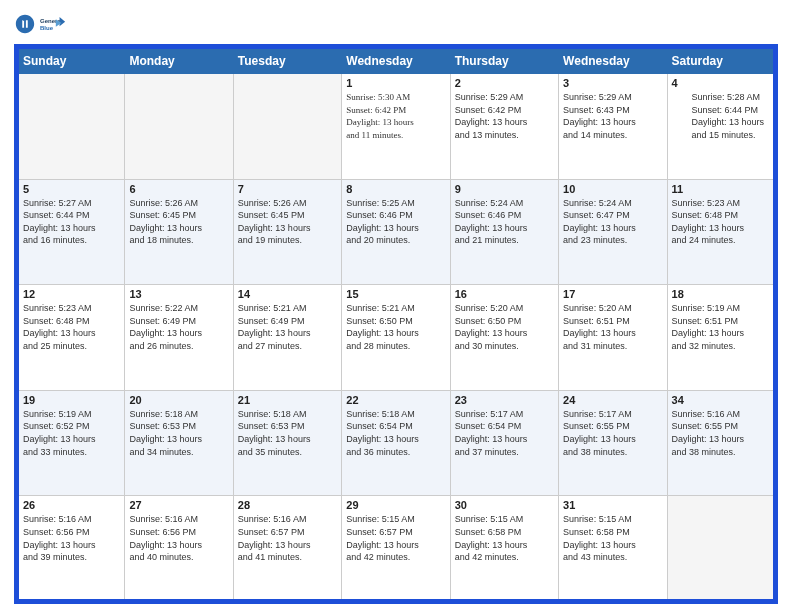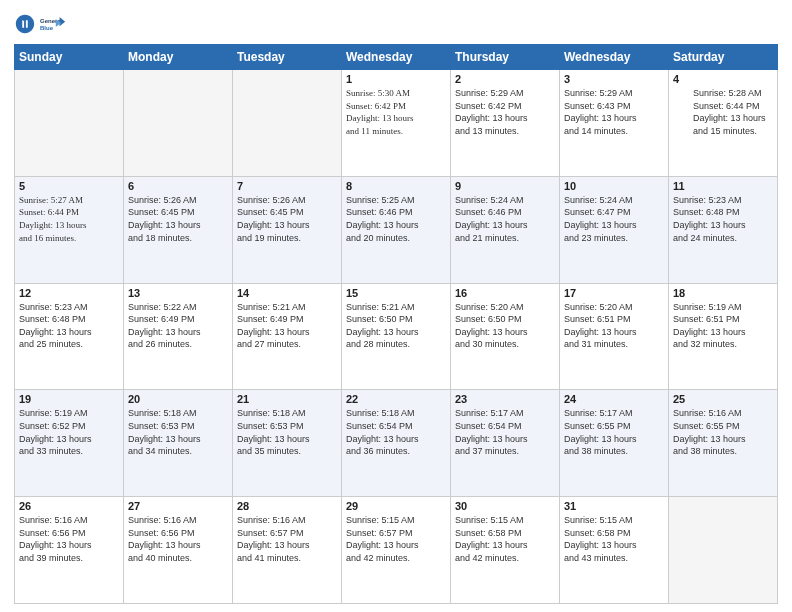--- a/index.html
+++ b/index.html
@@ -41,21 +41,21 @@
       font-weight: bold;
       color: #1a3a5c;
     }
     .location-title {
       font-size: 14px;
       color: #1a3a5c;
       font-weight: normal;
     }
     .calendar {
       flex: 1;
-      border: 1px solid #1d4ed8;
+      border: 5px solid #1d4ed8;
       border-collapse: collapse;
       width: 100%;
       table-layout: fixed;
       padding-left: 16px;
     }
     .calendar th {
       background-color: #2b6cb0;
       color: #fff;
       font-size: 12px;
       font-weight: bold;
@@ -158,21 +158,21 @@
             <div class="day-num">4</div>
             <div class="day-detail" style="white-space: pre-line; margin-left: 20px;">Sunrise: 5:28 AM
 Sunset: 6:44 PM
 Daylight: 13 hours
 and 15 minutes.</div>
           </td>
         </tr>
         <tr class="alt-row">
           <td>
             <div class="day-num">5</div>
-            <div class="day-detail" style="white-space: pre-line; font-family: Liberation Serif, serif;">Sunrise: 5:27 AM
+            <div class="day-detail" style="white-space: pre-line;">Sunrise: 5:27 AM
 Sunset: 6:44 PM
 Daylight: 13 hours
 and 16 minutes.</div>
           </td>
           <td>
             <div class="day-num">6</div>
             <div class="day-detail" style="white-space: pre-line;">Sunrise: 5:26 AM
 Sunset: 6:45 PM
 Daylight: 13 hours
 and 18 minutes.</div>
@@ -301,21 +301,21 @@
 and 37 minutes.</div>
           </td>
           <td>
             <div class="day-num">24</div>
             <div class="day-detail" style="white-space: pre-line;">Sunrise: 5:17 AM
 Sunset: 6:55 PM
 Daylight: 13 hours
 and 38 minutes.</div>
           </td>
           <td>
-            <div class="day-num">25</div>
+            <div class="day-num">34</div>
             <div class="day-detail" style="white-space: pre-line;">Sunrise: 5:16 AM
 Sunset: 6:55 PM
 Daylight: 13 hours
 and 38 minutes.</div>
           </td>
         </tr>
         <tr>
           <td>
             <div class="day-num">26</div>
             <div class="day-detail" style="white-space: pre-line;">Sunrise: 5:16 AM

